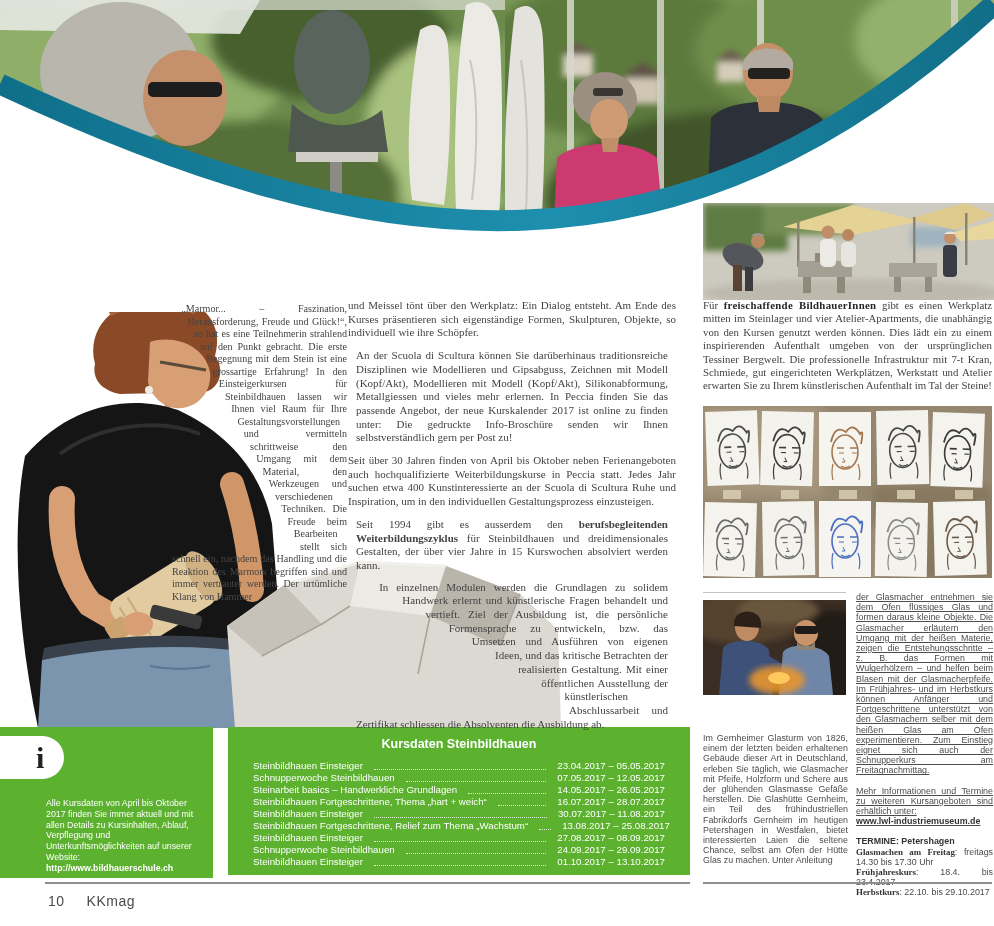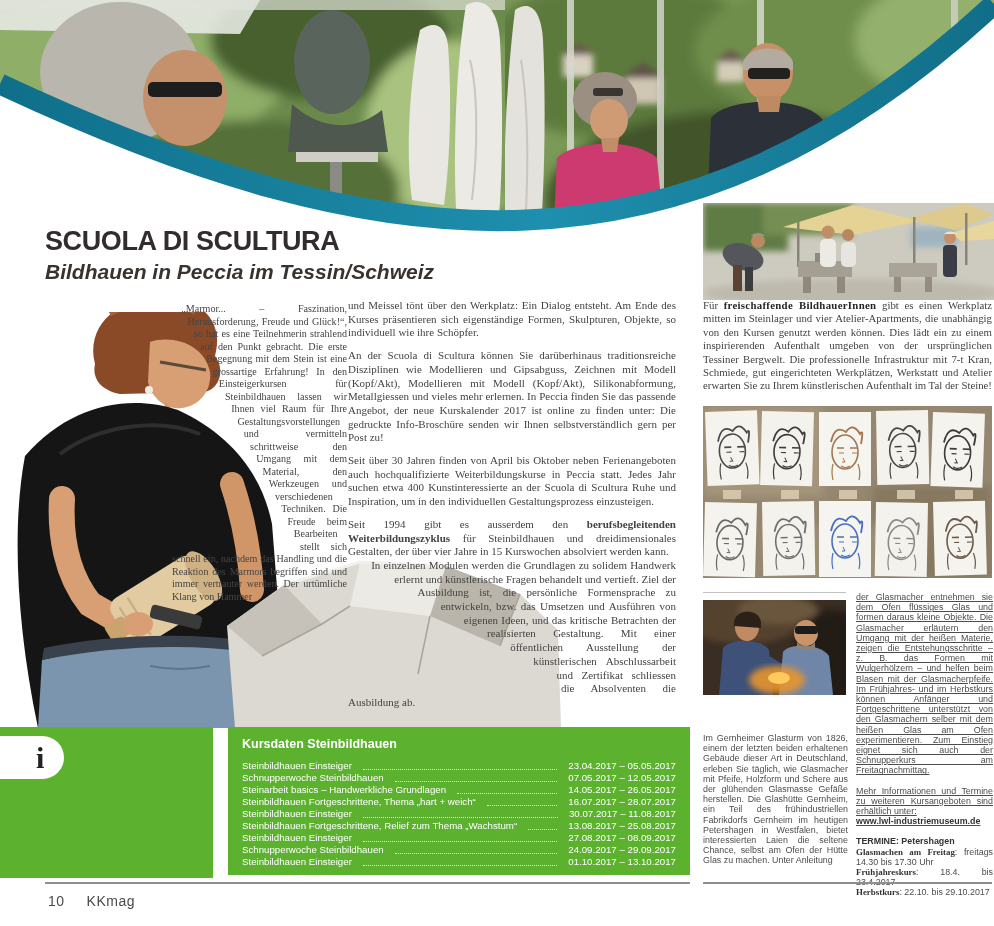--- a/index.html
+++ b/index.html
@@ -24,21 +24,21 @@
 
   
   #womanArt{left:0;top:294px;width:570px;height:434px;z-index:1;}
   #col1{left:172px;top:303px;width:175px;height:255px;z-index:2;
         font:10.1px/12.5px var(--serif);color:#444;text-align:justify;}
   #col1 .wrapSpacer{float:left;width:128px;height:250px;
         shape-outside:polygon(0 0,3px 0,128px 250px,0 250px);}
   #col2{left:348px;top:299px;width:328px;z-index:2;
         font:11px/13.7px var(--serif);color:#434343;text-align:justify;}
   #col2 p{margin:0 0 9px 0;font-family:Liberation Serif, serif;}
-  #col2 p.tight{margin:0;}
+  #col2 p.tight{margin:8px;}
   .boldline{font-weight:700;color:#2f2f2f;display:block;}
   #col2 .stoneSpacer{float:left;width:213px;height:126px;
         shape-outside:polygon(0 0,213px 126px,0 126px);}
 
   
   #atelierPara{left:703px;top:299px;width:289px;z-index:2;
         font:10.8px/13.4px var(--serif);color:#434343;text-align:justify;}
   #atelierPara b{letter-spacing:.3px;color:#262626;}
   #sketches{left:703px;top:406px;width:289px;height:172px;z-index:1;}
   #glassDivider{left:703px;top:592px;width:143px;height:1px;background:#c2c2c2;}
@@ -53,21 +53,21 @@
 
   
   #infoPanel{left:0;top:727px;width:213px;height:151px;background:var(--green);z-index:1;}
   #infoTab{left:0;top:736px;width:64px;height:43px;background:#fff;border-radius:0 22px 22px 0;z-index:2;}
   #infoTab .iglyph{font:700 30px/43px var(--serif);color:#222;padding-left:36px;display:block;}
   #infoText{left:46px;top:798px;width:156px;z-index:3;
         font:8.8px/10.8px var(--sans);color:#fff;}
   #infoText .url{font-weight:700;}
 
   #kursBox{left:228px;top:727px;width:462px;height:148px;background:var(--green);z-index:1;
-        padding:10px 14px;box-sizing:border-box;color:#fff;}
+        padding:10px 25px;box-sizing:border-box;color:#fff;text-align:center;}
   #kursTitle{font:700 12.5px/15px var(--sans);margin:0 0 8px 0;color:#fff;}
   .kRow{display:flex;align-items:flex-end;font:9.7px/12.0px var(--sans);white-space:nowrap;gap:6px;}
   .kRow .dots{flex:1;border-bottom:1.5px dotted rgba(255,255,255,.8);margin:0 5px 2px 5px;min-width:12px;}
   .kRow .kDates{flex:none;}
 
   
   #footRuleL{left:45px;top:882px;width:645px;height:2px;background:#8f8f8f;}
   #footRuleR{left:703px;top:882px;width:289px;height:2px;background:#8f8f8f;}
   #pageNum{left:48px;top:892px;font:14px/18px var(--sans);color:#4a4a4a;letter-spacing:.5px;}
   #pageNum .mag{margin-left:22px;}
@@ -206,24 +206,20 @@
       <rect x="117" y="36" width="16" height="28" rx="5" fill="#eceae4"></rect>
         <circle cx="125" cy="29" r="6.5" fill="#c08e66"></circle>
       <rect x="138" y="39" width="15" height="25" rx="5" fill="#e7e5df"></rect>
         <circle cx="145" cy="32" r="6" fill="#b9875f"></circle>
       <rect x="240" y="42" width="14" height="32" rx="4" fill="#3a3d45"></rect>
         <circle cx="247" cy="35" r="6" fill="#c39069"></circle>
         <path d="M241,31 a7,5 0 0 1 12,0" fill="#e8e4da"></path>
     </g>
   </svg>
 
-  <div id="titleBlock" class="abs">
-    <h1 id="pageTitle">SCUOLA DI SCULTURA</h1>
-    <div id="pageSubtitle">Bildhauen in Peccia im Tessin/Schweiz</div>
-  </div>
 
   <svg id="womanArt" class="abs" viewBox="0 0 570 434">
     <g>
       <path d="M95,70 C85,30 120,2 160,8 C200,0 225,28 215,62 C228,80 215,100 200,98 L120,100 C100,96 92,84 95,70 Z" fill="#8a4a28"></path>
       <path d="M110,20 C130,8 175,6 195,18" stroke="#a86238" stroke-width="5" fill="none"></path>
       <path d="M150,48 C175,40 205,52 210,78 C212,96 200,112 182,114 C165,116 152,104 148,88 Z" fill="#d89f74"></path>
       <path d="M160,68 L206,76" stroke="#5a4a3a" stroke-width="3"></path>
       <circle cx="149" cy="96" r="4" fill="#f0ece4"></circle>
       <path d="M165,108 L198,140 L160,150 Z" fill="#cf9469"></path>
       <path d="M25,162 C70,110 130,100 178,116 C230,140 262,180 272,230 L288,434 L38,434 C16,330 12,230 25,162 Z" fill="#151515"></path>
@@ -390,20 +386,23 @@
       <div><span class="tLabel">Glasmachen am Freitag</span><span>: freitags 14.30 bis 17.30 Uhr</span></div>
       <div><span class="tLabel">Frühjahreskurs</span><span>: 18.4. bis 23.4.2017</span></div>
       <div><span class="tLabel">Herbstkurs</span><span>: 22.10. bis 29.10.2017</span></div>
     </div>
   </div>
 
   <div id="infoPanel" class="abs"></div>
   <div id="infoTab" class="abs">
     <span class="iglyph">i</span>
   </div>
+  <div id="infoText" class="abs">
+    <span>Alle Kursdaten von April bis Oktober 2017 finden Sie immer aktuell und mit allen Details zu Kursinhalten, Ablauf, Verpflegung und Unterkunftsmöglichkeiten auf unserer Website: </span><span class="url">http://www.bildhauerschule.ch</span>
+  </div>
 
   <div id="kursBox" class="abs">
     <h2 id="kursTitle">Kursdaten Steinbildhauen</h2>
     <div class="kRow">
         <span>Steinbildhauen Einsteiger</span>
         <span class="dots"></span>
         <span class="kDates">23.04.2017 – 05.05.2017</span>
       </div>
     <div class="kRow">
         <span>Schnupperwoche Steinbildhauen</span>

